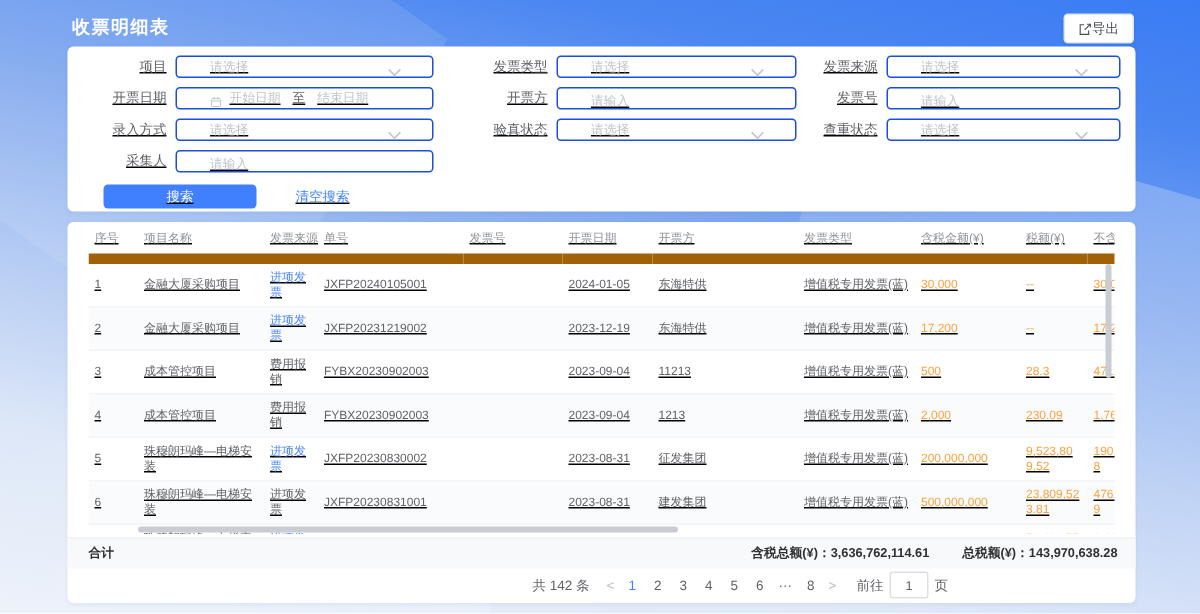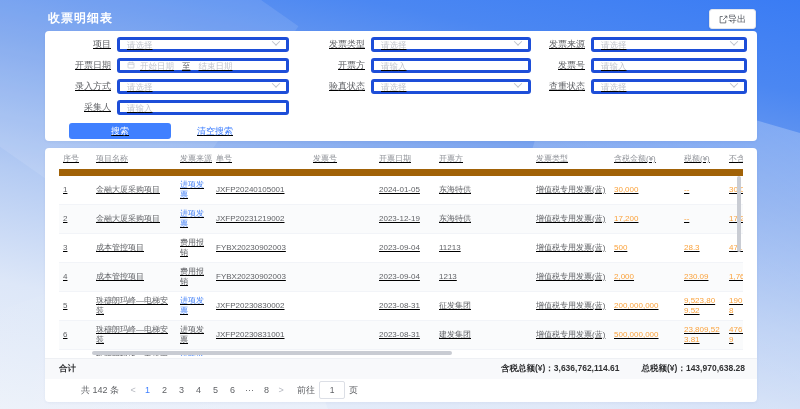--- a/index.html
+++ b/index.html
@@ -18,22 +18,22 @@
 
   
   .card{position:absolute;left:45px;width:712px;background:#fff;border-radius:4px;z-index:2;box-shadow:0 1px 3px rgba(30,60,130,.06);text-decoration:underline;}
   .filter-card{top:31px;height:110px;}
   .table-card{top:148px;height:254px;}
 
   
   .f-row{display:flex;align-items:center;height:15px;margin:6px 0 0 16px;font-size:9px;}
   .f-label{color:#606266;text-align:right;margin-right:6px;flex:none;}
   .lb1{width:50px;} .lb2{width:76px;} .lb3{width:54px;}
-  .box{height:15px;border:3px solid #1d4ed8;border-radius:3px;background:#fff;display:flex;align-items:flex-start;
-    padding:0 7px;box-sizing:border-box;flex:none;}
+  .box{height:15px;border:1px solid #1d4ed8;border-radius:3px;background:#fff;display:flex;align-items:flex-end;
+    padding:0 22px;box-sizing:border-box;flex:none;}
   .fld1{width:172px;} .fld2{width:160px;} .fld3{width:156px;}
   .ph{color:#c0c4cc;font-size:8.5px;}
   .sep{color:#606266;margin:0 8px;font-size:8.5px;}
   .chev{width:5px;height:5px;border-right:1px solid #c0c4cc;border-bottom:1px solid #c0c4cc;transform:rotate(45deg) translate(-1px,-1px);margin-left:auto;flex:none;}
   input.txt{border:none;outline:none;width:100%;font-size:8.5px;color:#606266;padding:0;background:transparent;font-family:inherit;}
   input.txt::placeholder{color:#c0c4cc;}
   .btn-row{display:flex;align-items:center;margin:8px 0 0 24px;}
   .search-btn{width:102px;height:16px;background:#4080ff;border:none;border-radius:3px;color:#fff;font-size:9px;cursor:pointer;font-family:inherit;}
   .clear-link{margin-left:26px;color:#4080ff;font-size:9px;cursor:pointer;}
 
@@ -50,21 +50,21 @@
 
   
   .totals{position:absolute;left:0;top:210px;width:712px;height:21px;background:#f8f9fb;border-top:1px solid #eef0f4;
     display:flex;align-items:center;font-size:8.5px;font-weight:bold;color:#303133;box-sizing:border-box;}
   .totals .t-label{margin-left:14px;}
   .totals .spacer{flex:1;}
   .totals .grp{margin-right:22px;white-space:nowrap;}
   .totals .grp:last-child{margin-right:12px;}
 
   
-  .pager{position:absolute;left:0;top:231px;width:587px;height:22px;display:flex;align-items:center;justify-content:flex-start;font-size:9px;color:#606266;margin-left:36px;}
+  .pager{position:absolute;left:0;top:231px;width:587px;height:22px;display:flex;align-items:center;justify-content:flex-end;font-size:9px;color:#606266;}
   .pg-total{margin-right:8px;}
   .pg-arrow{color:#b4b7bf;width:12px;text-align:center;cursor:pointer;}
   .pg-num{min-width:13px;text-align:center;margin:0 2px;cursor:pointer;color:#606266;}
   .pg-num.active{color:#4080ff;}
   .pg-jump{margin-left:10px;color:#606266;}
   .pg-input{width:20px;height:14px;border:1px solid #dcdfe6;border-radius:2px;text-align:center;font-size:8.5px;color:#606266;margin:0 4px;outline:none;font-family:inherit;}
   svg{display:block;}
 </style>
 </head>
 <body>

